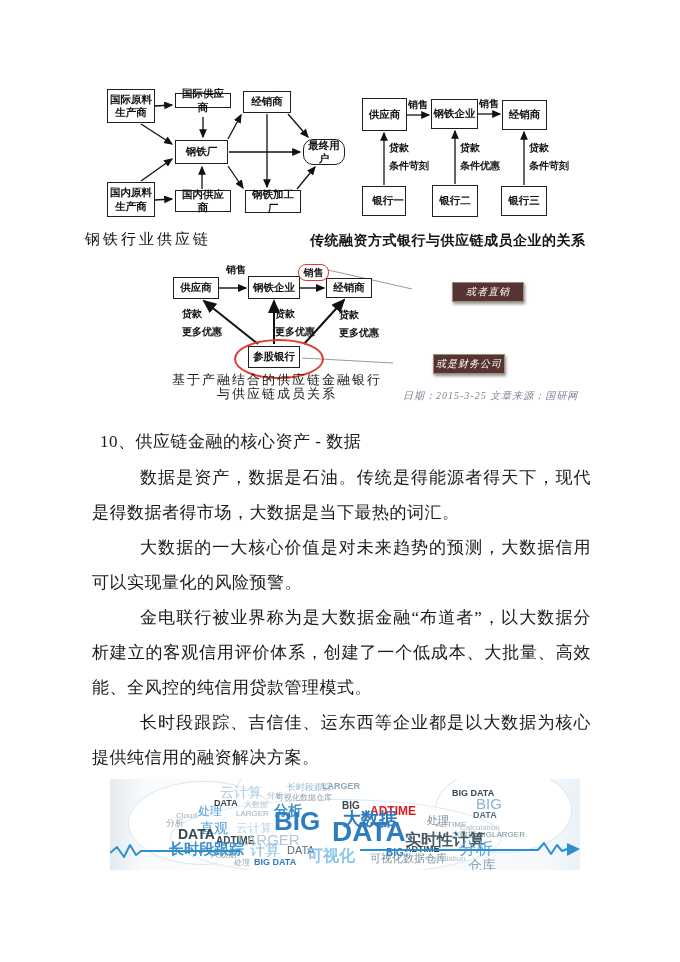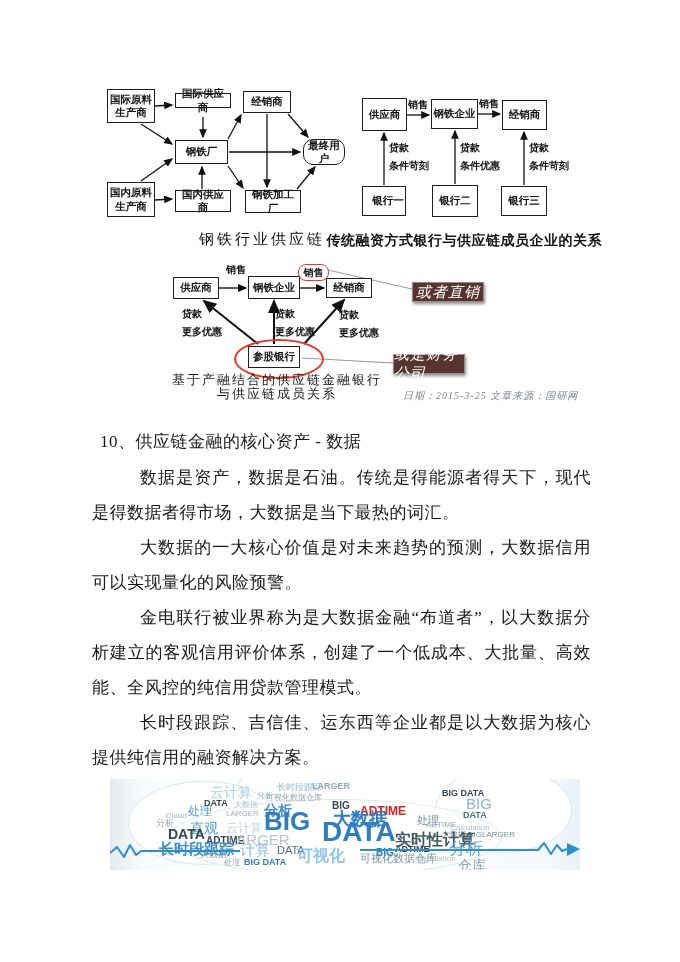--- a/index.html
+++ b/index.html
@@ -11,33 +11,33 @@
   .dbox{position:absolute;border:1.5px solid #1f1f1f;background:#fff;
         display:flex;align-items:center;justify-content:center;text-align:center;
         font-family:"Liberation Sans","DejaVu Sans",sans-serif;
         font-weight:700;font-size:10.5px;line-height:1.25;color:#111;padding:1px;box-sizing:border-box;}
   .dlabel{position:absolute;font-family:"Liberation Sans","DejaVu Sans",sans-serif;
           font-weight:700;font-size:10px;color:#111;white-space:nowrap;line-height:1;}
   .loan-label{position:absolute;font-family:"Liberation Sans","DejaVu Sans",sans-serif;
           font-weight:700;font-size:10px;color:#111;white-space:nowrap;line-height:18px;}
   svg.arrows{position:absolute;left:0;top:0;}
 
-  .caption{position:absolute;text-align:right;color:#151515;}
+  .caption{position:absolute;text-align:left;color:#151515;}
   #cap-steel{left:85px;top:230px;width:240px;font-size:15px;letter-spacing:3px;}
   #cap-trad{left:310px;top:232px;width:292px;font-size:14px;font-weight:700;letter-spacing:0.5px;}
 
   
   .red-oval{position:absolute;border:2px solid #e23b2e;border-radius:50%;}
   .red-pill{position:absolute;border:1.5px solid #e23b2e;border-radius:8px;
             display:flex;align-items:center;justify-content:center;
             font-family:"Liberation Sans","DejaVu Sans",sans-serif;font-weight:700;font-size:10px;color:#111;}
   .callout-box{position:absolute;background:#583430;border:1px solid #9a8a80;
                box-shadow:1px 2px 3px rgba(0,0,0,.45);color:#fff;
                display:flex;align-items:center;justify-content:center;
-               font-style:italic;font-size:15px;letter-spacing:1px;}
+               font-style:italic;font-size:10px;letter-spacing:1px;margin-left:40px;}
   .mid-cap{position:absolute;width:230px;text-align:center;font-size:13px;letter-spacing:2px;color:#1a1a1a;}
   #source-note{position:absolute;left:403px;top:389px;width:190px;font-size:10px;
                font-style:italic;color:#7d8293;letter-spacing:1px;white-space:nowrap;}
 
   
   #article{position:absolute;left:92px;top:424px;width:499px;}
   #article h2{margin:0;font-size:17px;font-weight:400;line-height:36px;padding-left:8px;letter-spacing:0.5px;}
   #article p{margin:0;font-size:17px;line-height:35px;text-indent:48px;text-align:justify;letter-spacing:0.5px;}
 
   
@@ -178,21 +178,21 @@
     <p>大数据的一大核心价值是对未来趋势的预测，大数据信用可以实现量化的风险预警。</p>
     <p>金电联行被业界称为是大数据金融“布道者”，以大数据分析建立的客观信用评价体系，创建了一个低成本、大批量、高效能、全风控的纯信用贷款管理模式。</p>
     <p>长时段跟踪、吉信佳、运东西等企业都是以大数据为核心提供纯信用的融资解决方案。</p>
   </div>
 
   <div id="wordcloud">
     <div class="wc-blob" style="left:125px;top:-34px;width:265px;height:95px;"></div>
     <div class="wc-blob" style="left:18px;top:2px;width:150px;height:82px;"></div>
     <div class="wc-blob" style="left:325px;top:-12px;width:135px;height:84px;"></div>
     <div class="wc-blob" style="left:60px;top:20px;width:330px;height:75px;"></div>
-    <div style="position:absolute;left:4px;top:0;width:470px;height:91px;">
+    <div style="position:absolute;left:14px;top:0;width:470px;height:91px;">
         <span class="wc-word" style="left: 96px; top: 6px; font-size: 14px; color: rgb(165, 205, 233);">云计算</span>
         <span class="wc-word" style="left: 163px; top: 4px; font-size: 9px; color: rgb(143, 184, 212);">长时段跟踪</span>
         <span class="wc-word" style="left: 143px; top: 13px; font-size: 8px; color: rgb(159, 182, 196);">分析</span>
         <span class="wc-word" style="left: 198px; top: 3px; font-size: 9px; color: rgb(143, 168, 184); font-weight: 700;">LARGER</span>
         <span class="wc-word" style="left: 152px; top: 15px; font-size: 8px; color: rgb(144, 164, 174);">可视化数据仓库</span>
         <span class="wc-word" style="left: 120px; top: 22px; font-size: 8px; color: rgb(176, 198, 212);">大数据</span>
         <span class="wc-word" style="left: 74px; top: 26px; font-size: 12px; color: rgb(77, 159, 214);">处理</span>
         <span class="wc-word" style="left: 52px; top: 33px; font-size: 8px; color: rgb(159, 176, 188);">Cloud</span>
         <span class="wc-word" style="left: 90px; top: 20px; font-size: 9px; color: rgb(55, 71, 79); font-weight: 700;">DATA</span>
         <span class="wc-word" style="left: 112px; top: 31px; font-size: 8px; color: rgb(159, 176, 188);">LARGER</span>

